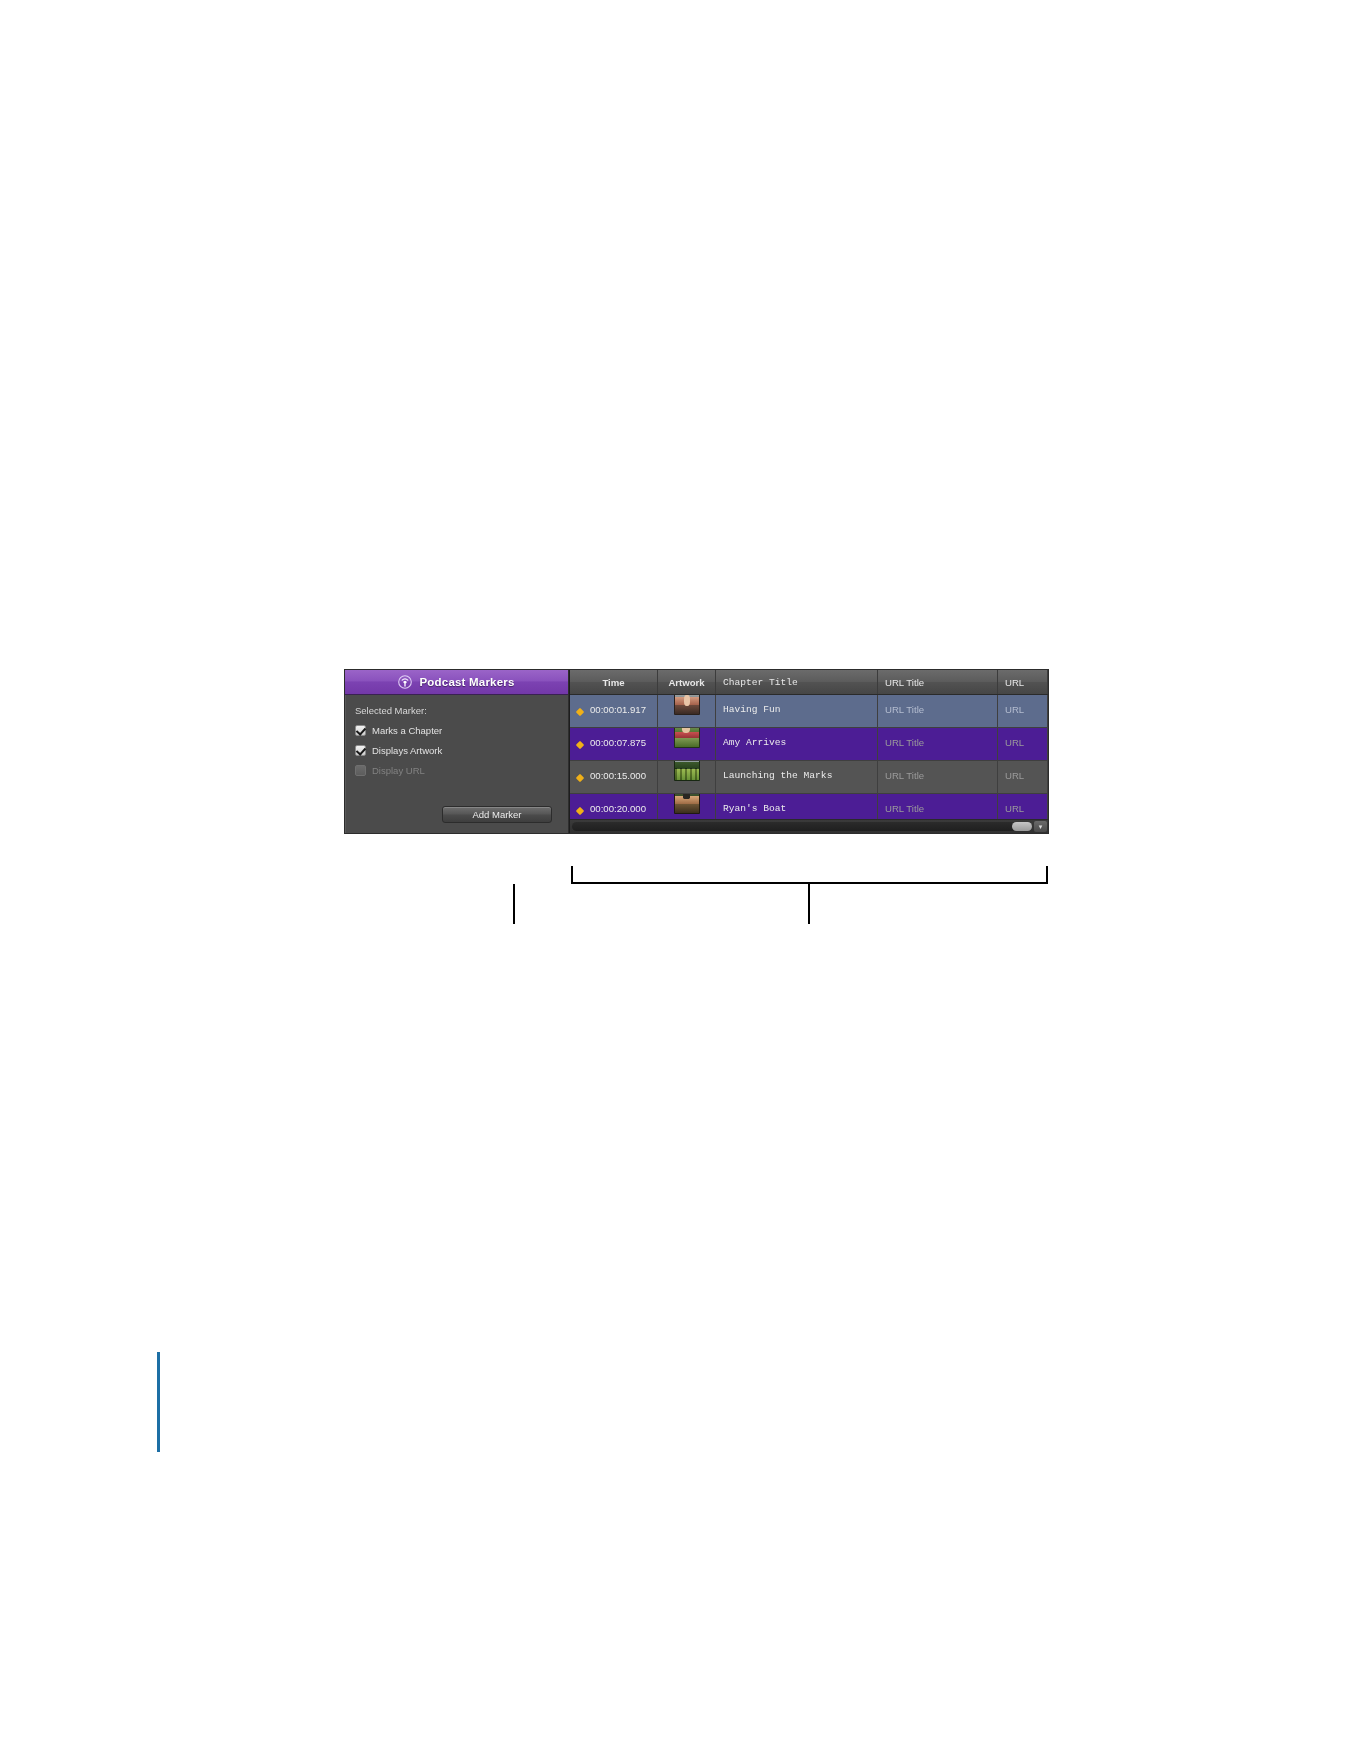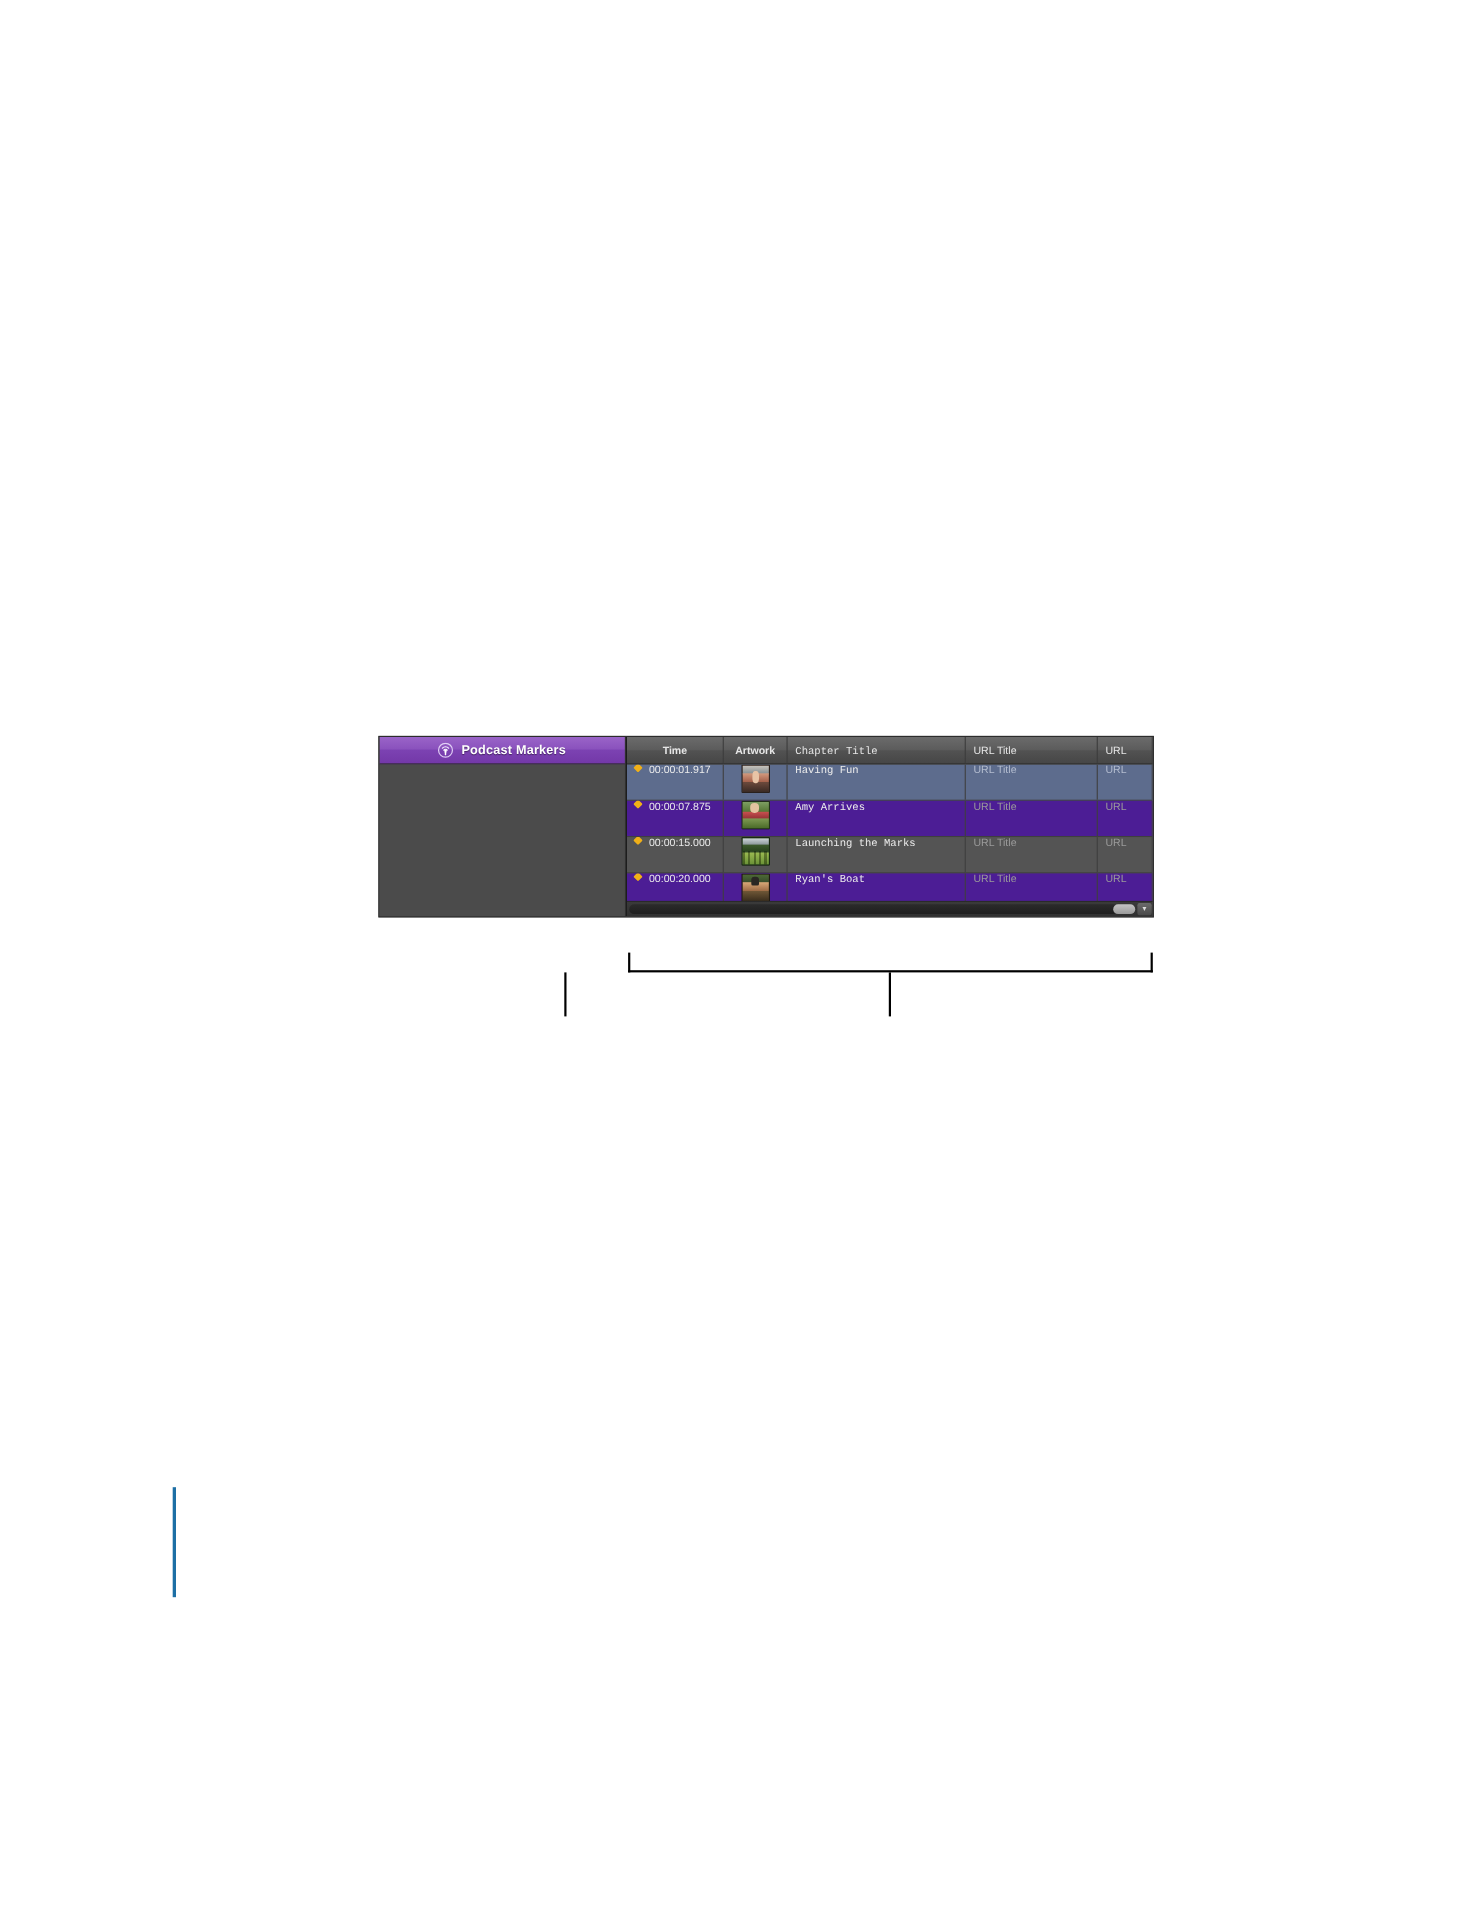--- a/index.html
+++ b/index.html
@@ -304,24 +304,24 @@
     flex: 0 0 33px;
     border-bottom: 1px solid #3f3f3f;
     box-sizing: border-box;
     background: #545454;
   }
   .table-row.alt { background: #4c1d95; }
   .table-row.selected { background: #5d6c8d; }
   .table-row.empty { background: #4d4d4d; }
   .table-row .td {
     display: flex;
-    align-items: flex-start;
+    align-items: flex-end;
     box-sizing: border-box;
     border-right: 1px solid #3f3f3f;
-    padding: 0 7px;
+    padding: 12px 7px;
     color: #ececec;
     font-size: 9.6px;
     white-space: nowrap;
     overflow: hidden;
   }
   .table-row .td.center { justify-content: center; }
   .td.muted { color: #9b9b9b; }
   .table-row.selected .td.muted { color: #b4bdd0; }
 
   .marker-diamond {
@@ -446,20 +446,40 @@
           <circle cx="7" cy="7.6" r="1.25" fill="#ffffff"></circle>
           <rect x="6.35" y="8.3" width="1.3" height="3.4" rx="0.6" fill="#ffffff"></rect>
         </svg>
       </span>
       <span class="title-text">Podcast Markers</span>
     </div>
 
     <div id="inspector-body">
 
 
+      <div id="marker-col">
+        <div id="selected-marker-label">Selected Marker:</div>
+
+        <div class="checkbox-row">
+          <span class="checkbox checked"></span>
+          <span class="checkbox-label">Marks a Chapter</span>
+        </div>
+
+        <div class="checkbox-row">
+          <span class="checkbox checked"></span>
+          <span class="checkbox-label">Displays Artwork</span>
+        </div>
+
+        <div class="checkbox-row">
+          <span class="checkbox disabled"></span>
+          <span class="checkbox-label disabled">Display URL</span>
+        </div>
+
+        <div id="add-marker-button">Add Marker</div>
+      </div>
 
     </div>
   </div>
 
   <div id="table-pane">
 
     <div id="table-header">
       <div class="th col-time center">Time</div>
       <div class="th col-artwork center">Artwork</div>
       <div class="th col-chapter">Chapter Title</div>

